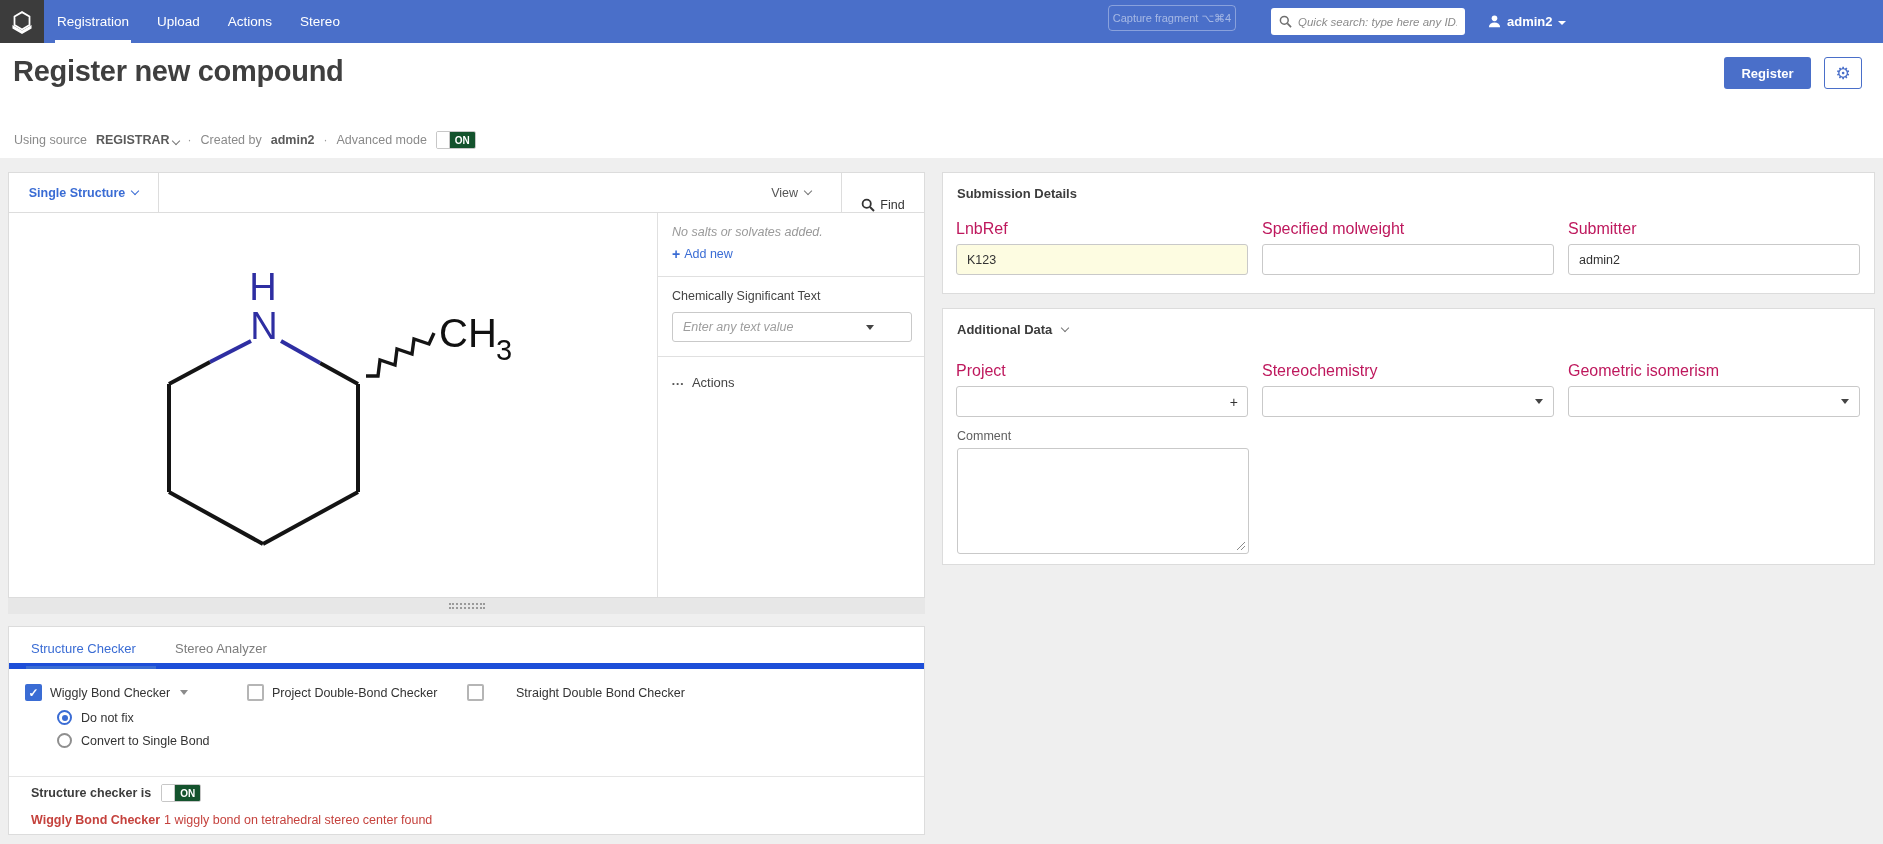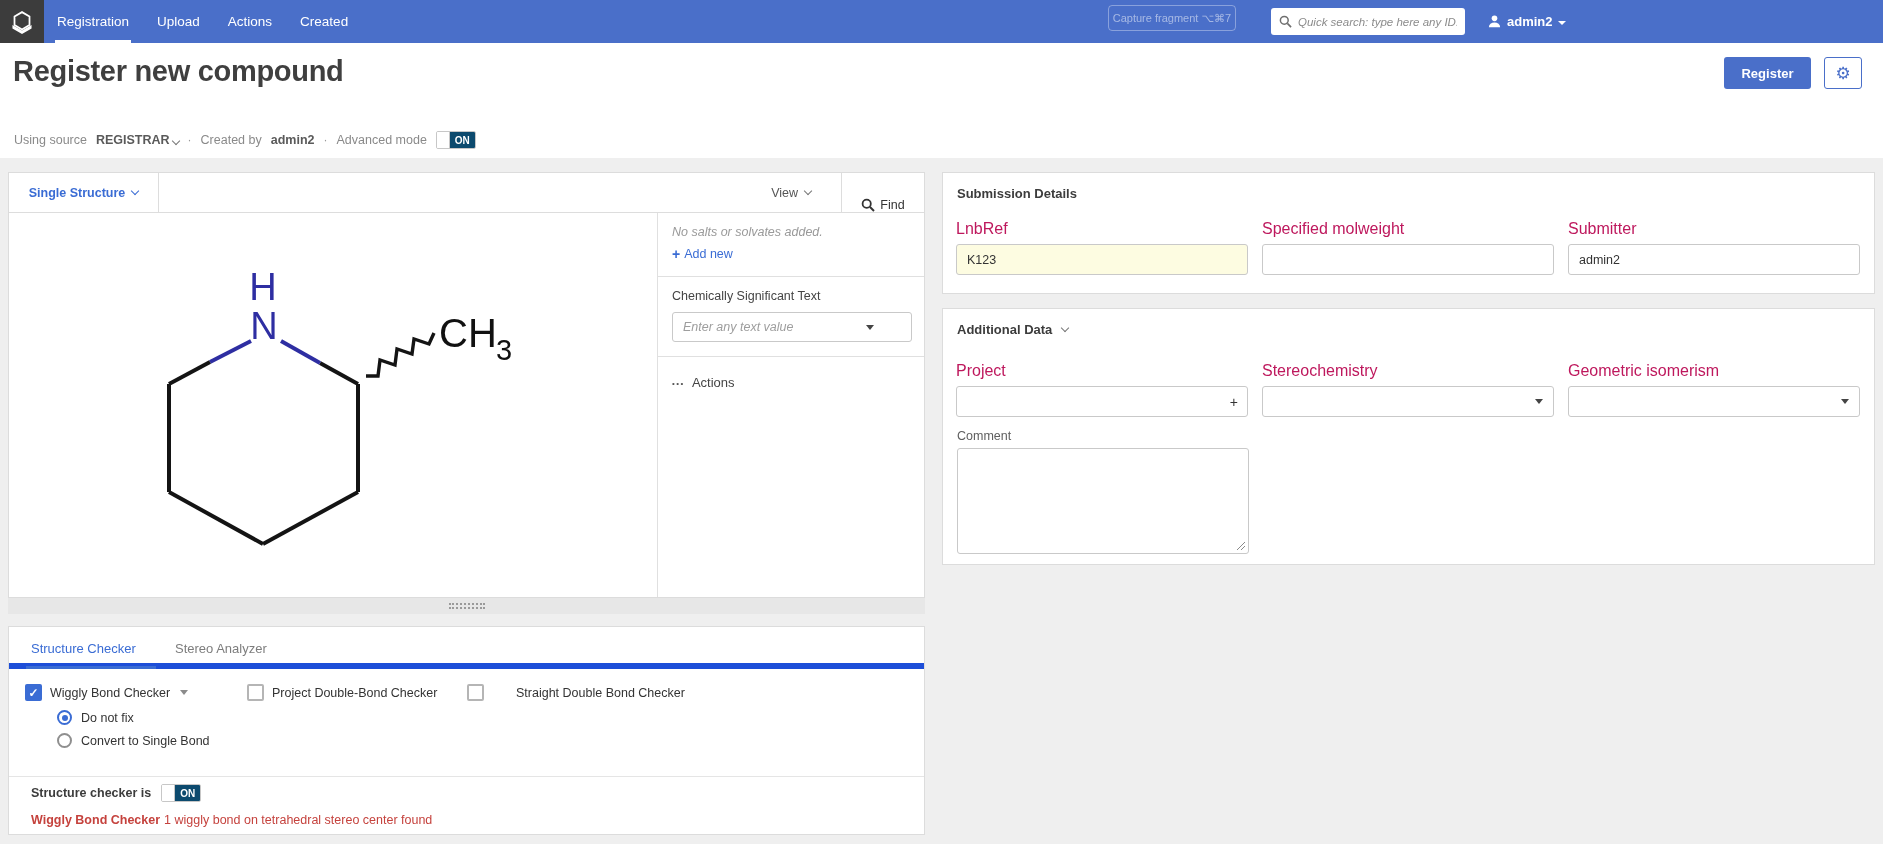--- a/index.html
+++ b/index.html
@@ -21,21 +21,21 @@
 
   
   .page-header { position:absolute; left:0; top:43px; width:1883px; height:115px; background:#fff; }
   .page-title { position:absolute; left:13px; top:12px; font-size:29px; font-weight:bold; color:#3f3f3f; letter-spacing:-0.3px; }
   .subtitle { position:absolute; left:14px; top:88px; display:flex; align-items:center; gap:9px; font-size:12.5px; color:#8a8a8a; }
   .subtitle .strong { color:#5a5a5a; font-weight:bold; }
   .chev { display:inline-block; width:6px; height:6px; border-right:1.6px solid #777; border-bottom:1.6px solid #777; transform:rotate(45deg); margin:-3px 0 0 3px; }
   .dot-sep { color:#9a9a9a; font-size:12px; }
   .toggle { display:inline-flex; width:40px; height:18px; border:1px solid #c7c7c7; border-radius:2px; overflow:hidden; background:#fff; cursor:pointer; }
   .toggle .knob { width:13px; background:#fff; border-right:1px solid #c7c7c7; }
-  .toggle .on { flex:1; background:#0c4a6e; color:#fff; font-size:10px; font-weight:bold; display:flex; align-items:center; justify-content:center; }
+  .toggle .on { flex:1; background:#14532d; color:#fff; font-size:10px; font-weight:bold; display:flex; align-items:center; justify-content:center; }
   .register-btn { position:absolute; left:1724px; top:14px; width:87px; height:32px; background:#4a6fc9; border:none; border-radius:3px; color:#fff; font-size:13px; font-weight:bold; font-family:"Liberation Sans",sans-serif; cursor:pointer; }
   .gear-btn { position:absolute; left:1824px; top:14px; width:38px; height:32px; background:#fff; border:1px solid #4a6fc9; border-radius:3px; color:#4a6fc9; font-size:17px; display:flex; align-items:center; justify-content:center; cursor:pointer; }
 
   
   .card { position:absolute; background:#fff; border:1px solid #dcdcdc; }
 
   
   .struct-card { left:8px; top:172px; width:917px; height:426px; }
   .panel-head { position:absolute; left:0; top:0; right:0; height:40px; border-bottom:1px solid #ddd; display:flex; align-items:stretch; }
   .mode-cell { width:150px; border-right:1px solid #ddd; display:flex; align-items:center; justify-content:center; gap:4px; color:#3a6cd4; font-size:12.5px; font-weight:bold; cursor:pointer; }
@@ -116,24 +116,24 @@
     <div class="nav-item active">
         <span>Registration</span>
       </div>
     <div class="nav-item">
         <span>Upload</span>
       </div>
     <div class="nav-item">
         <span>Actions</span>
       </div>
     <div class="nav-item">
-        <span>Created</span>
-      </div>
-  </div>
-  <div class="capture-btn">Capture fragment ⌥⌘7</div>
+        <span>Stereo</span>
+      </div>
+  </div>
+  <div class="capture-btn">Capture fragment ⌥⌘4</div>
   <div class="quick-search">
     <svg width="13" height="13" viewBox="0 0 14 14">
       <circle cx="5.7" cy="5.7" r="4.2" fill="none" stroke="#6e6e6e" stroke-width="1.6"></circle>
       <line x1="9" y1="9" x2="13" y2="13" stroke="#6e6e6e" stroke-width="1.8"></line>
     </svg>
     <input type="text" placeholder="Quick search: type here any ID..." style="">
   </div>
   <div class="nav-user">
     <svg width="15" height="15" viewBox="0 0 16 16">
       <circle cx="8" cy="4.6" r="3" fill="#fff"></circle>

